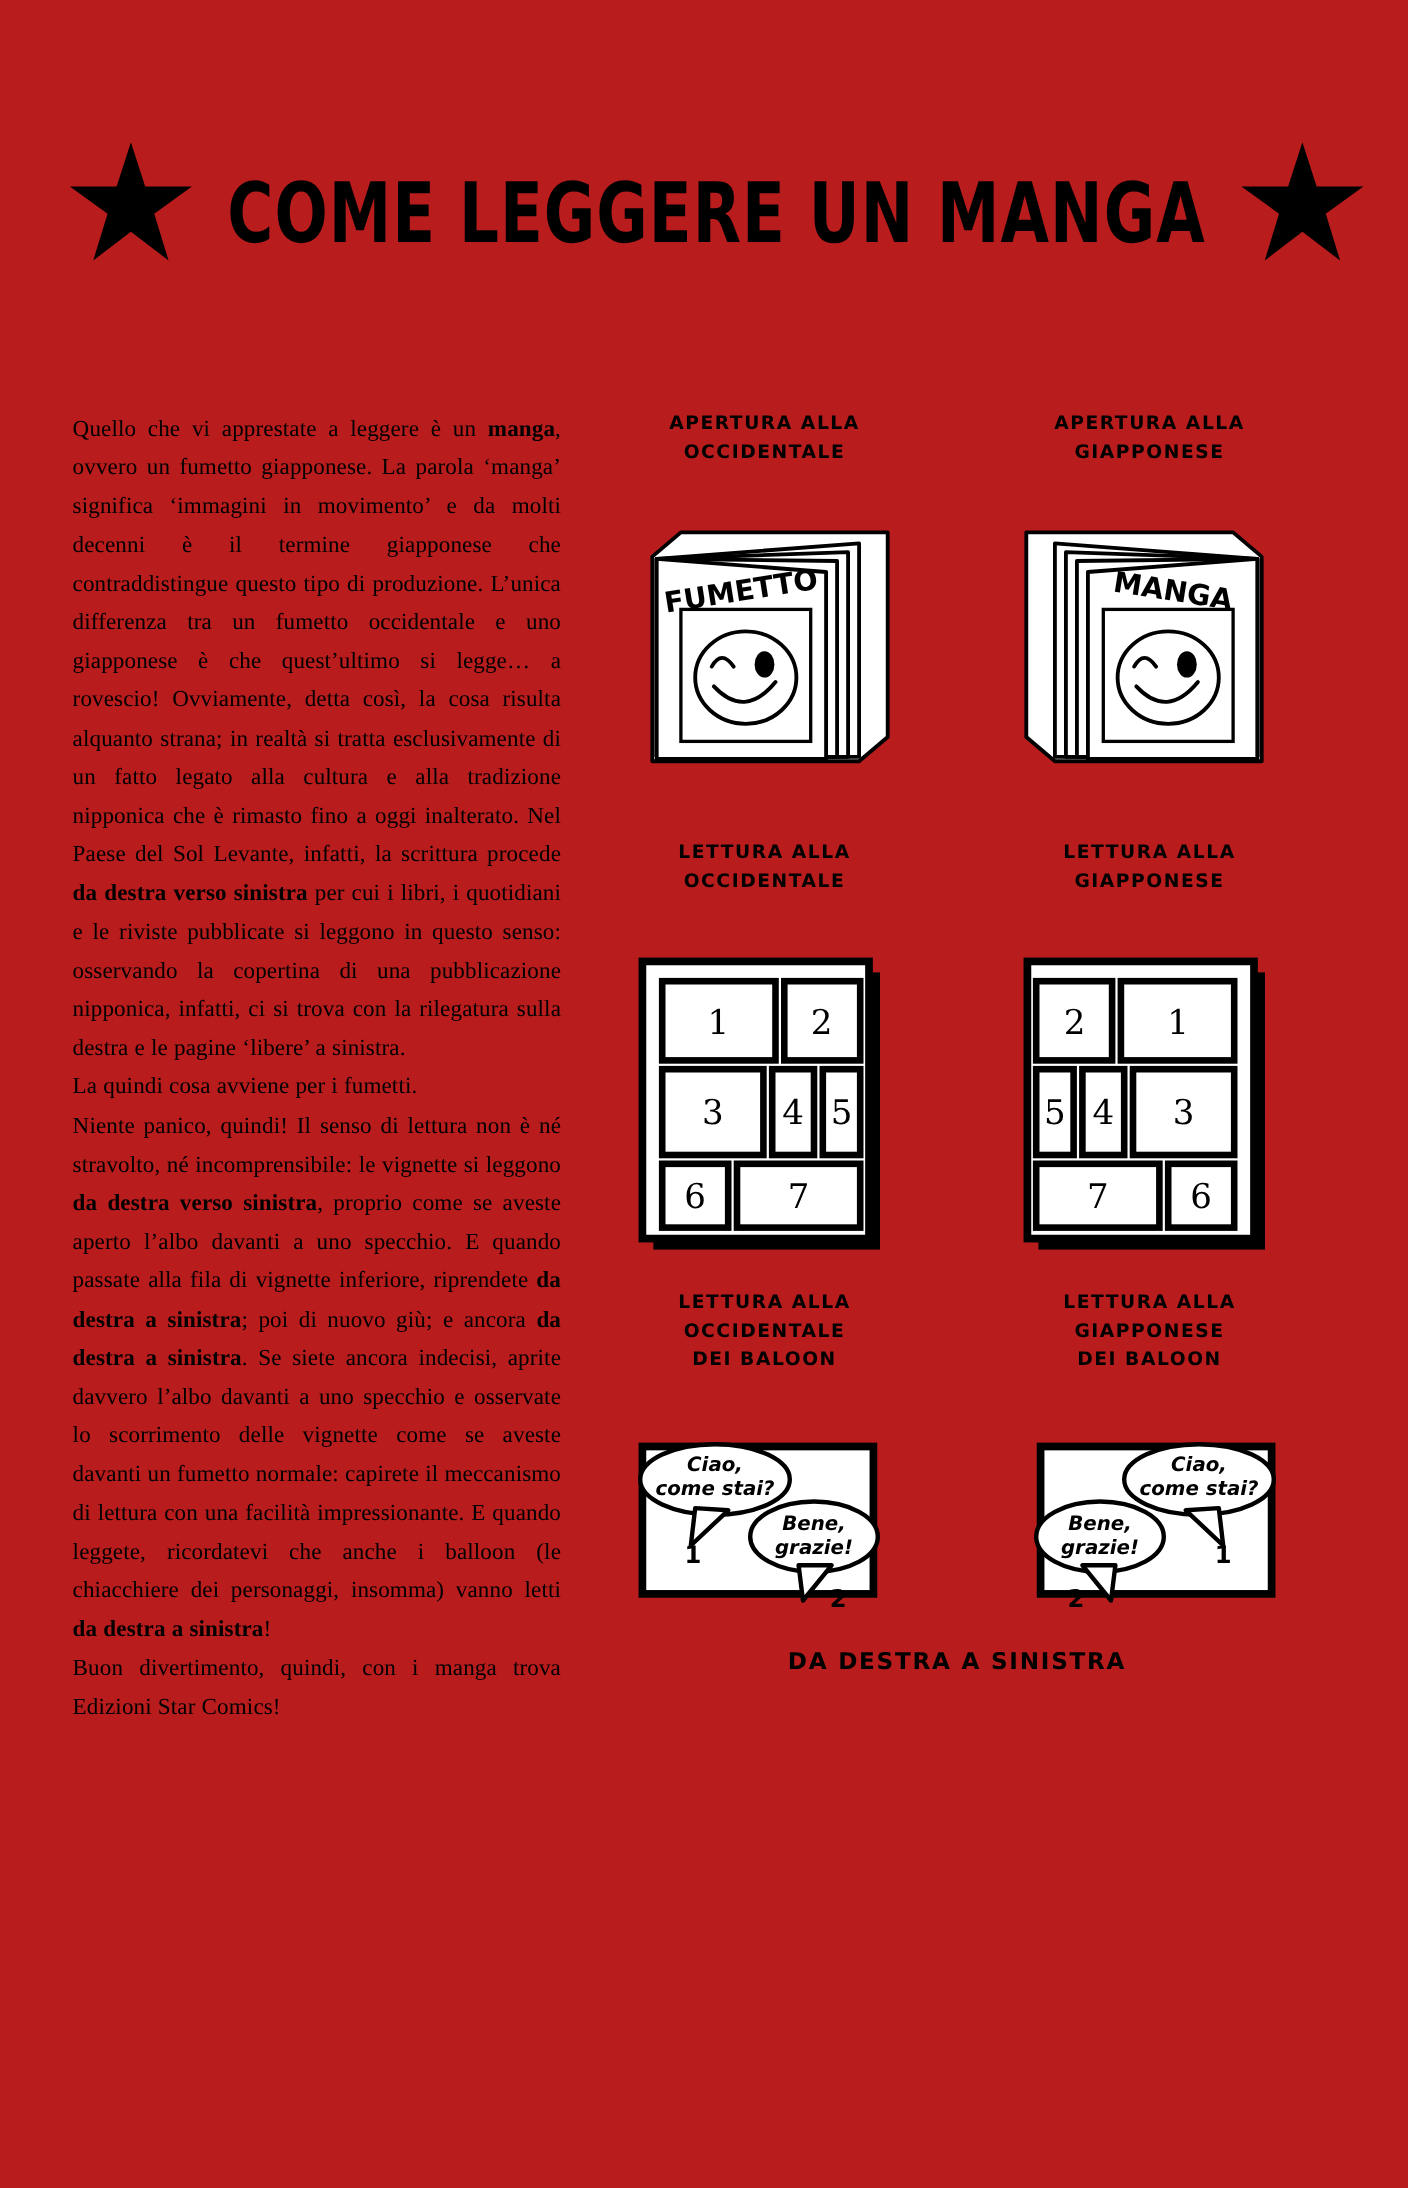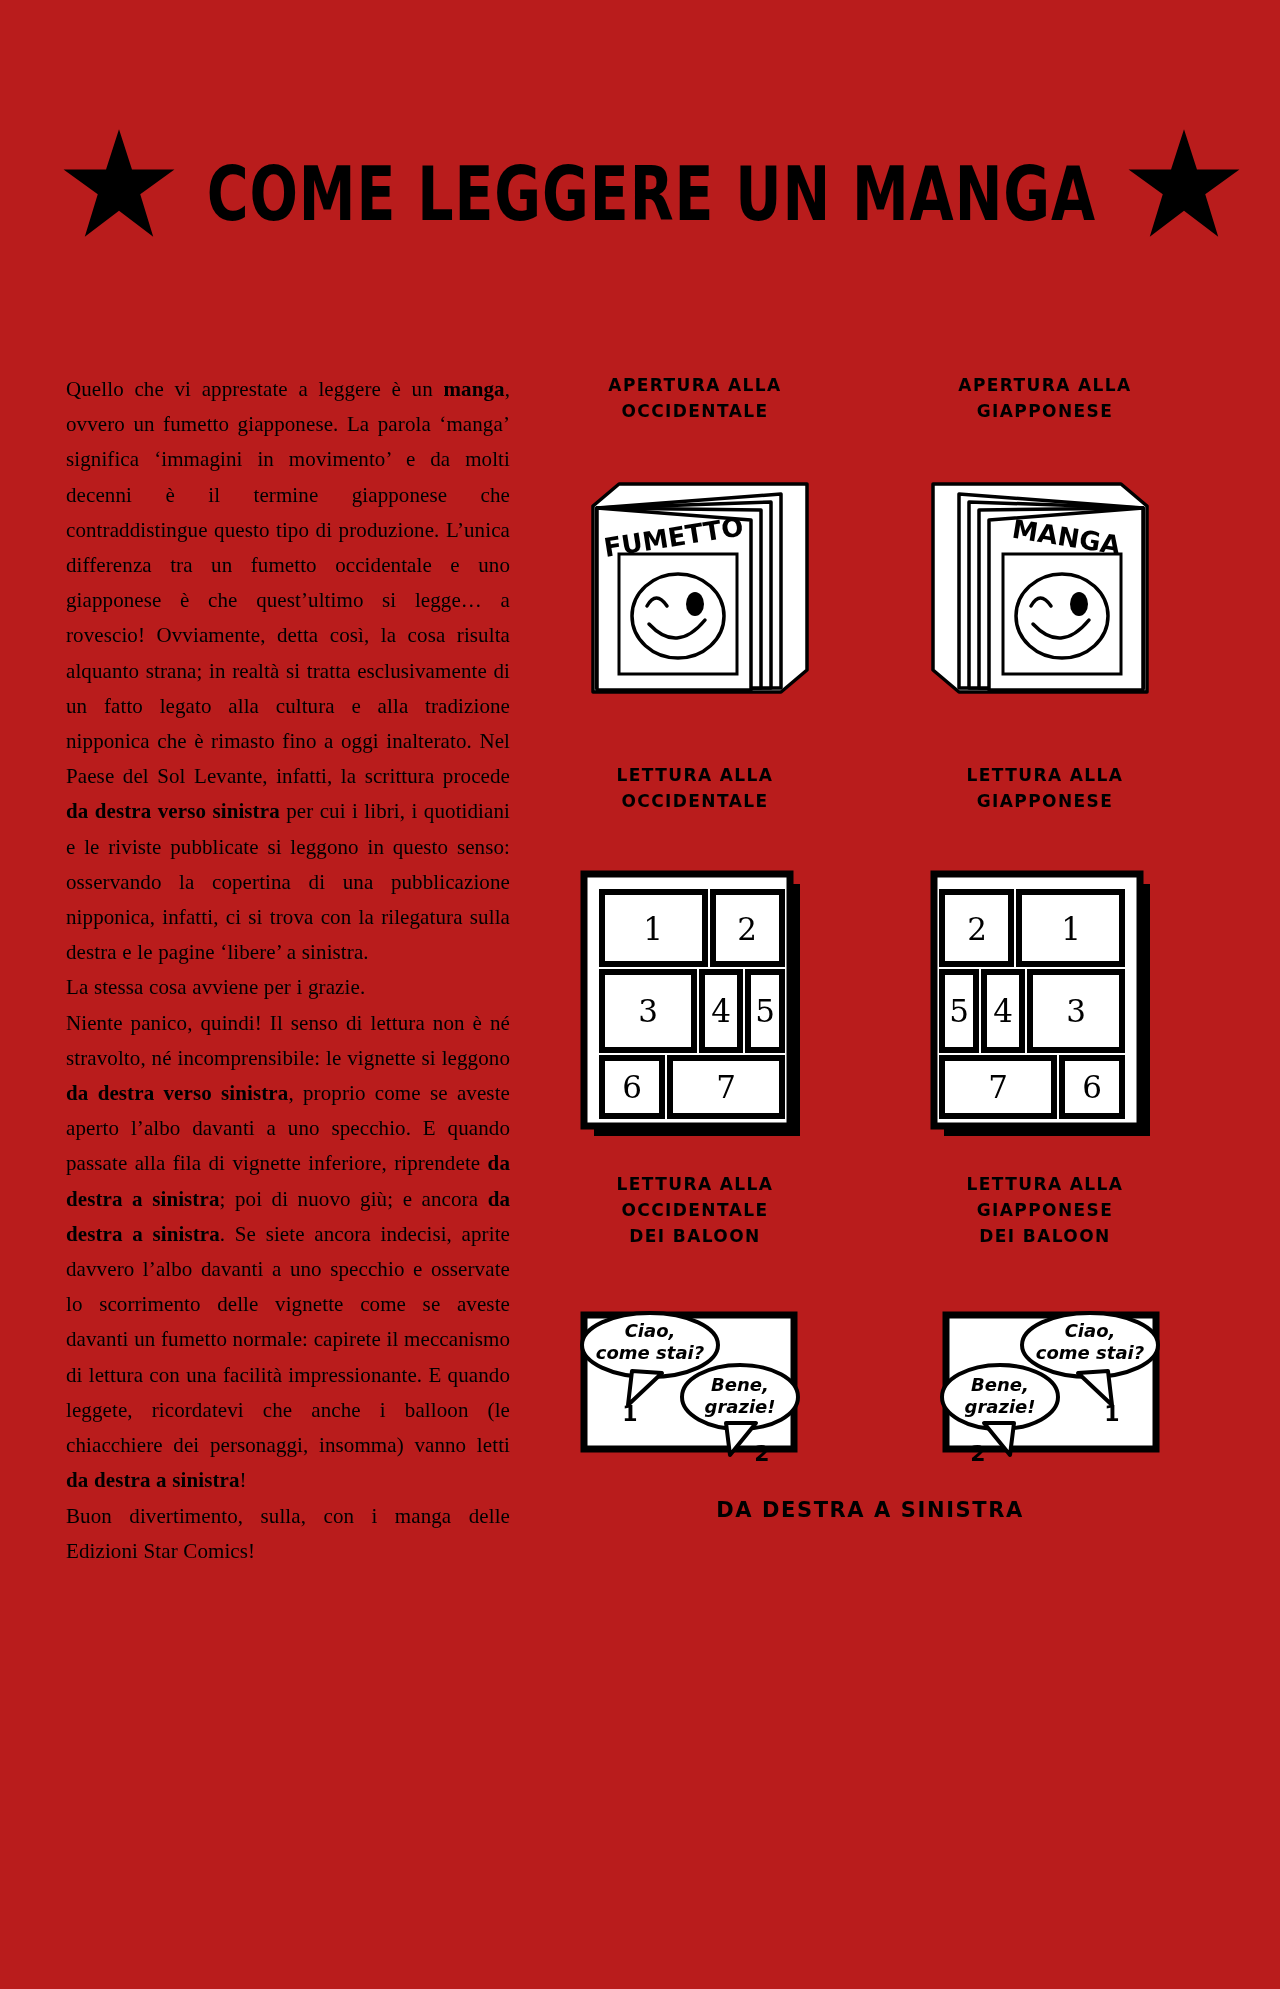--- a/index.html
+++ b/index.html
@@ -159,34 +159,34 @@
         che contraddistingue questo tipo di produzione. L’unica differenza tra un fumetto
         occidentale e uno giapponese è che quest’ultimo si legge… a rovescio! Ovviamente,
         detta così, la cosa risulta alquanto strana; in realtà si tratta esclusivamente di un fatto
         legato alla cultura e alla tradizione nipponica che è rimasto fino a oggi inalterato. Nel
         Paese del Sol Levante, infatti, la scrittura procede
         <b>da destra verso sinistra</b> per
         cui i libri, i quotidiani e le riviste pubblicate si leggono in questo senso: osservando la
         copertina di una pubblicazione nipponica, infatti, ci si trova con la rilegatura sulla
         destra e le pagine ‘libere’ a sinistra.
       </p>
-      <p>La stessa cosa avviene per i grazie.</p>
+      <p>La quindi cosa avviene per i fumetti.</p>
       <p>
         Niente panico, quindi! Il senso di lettura non è né stravolto, né incomprensibile: le vignette
         si leggono <b>da destra verso sinistra</b>,
         proprio come se aveste aperto l’albo davanti a uno specchio. E quando passate alla fila
         di vignette inferiore, riprendete <b>da destra
         a sinistra</b>; poi di nuovo giù; e ancora <b>da
         destra a sinistra</b>. Se siete ancora indecisi, aprite davvero l’albo davanti a uno specchio e
         osservate lo scorrimento delle vignette come se aveste davanti un fumetto normale:
         capirete il meccanismo di lettura con una facilità impressionante. E quando leggete,
         ricordatevi che anche i balloon (le chiacchiere dei personaggi, insomma)
         vanno letti <b>da destra a sinistra</b>!
       </p>
-      <p>Buon divertimento, sulla, con i manga delle Edizioni Star Comics!</p>
+      <p>Buon divertimento, quindi, con i manga trova Edizioni Star Comics!</p>
     </div>
   </div>
 
   <div class="col-right">
 
     <div class="heading-row">
       <div>
         <div class="fig-heading">APERTURA ALLA</div>
         <div class="fig-heading">OCCIDENTALE</div>
       </div>

